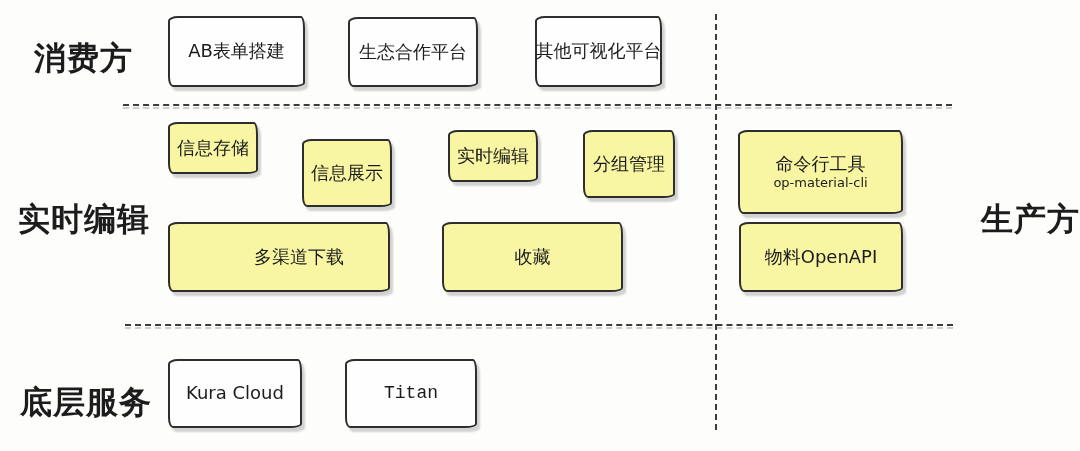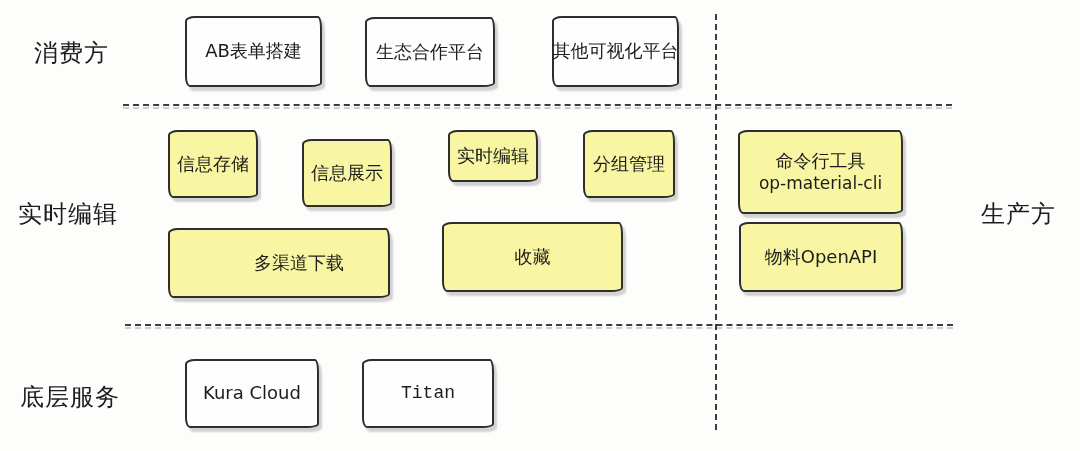--- a/index.html
+++ b/index.html
@@ -10,45 +10,45 @@
   .canvas {
     position: relative;
     width: 1080px;
     height: 451px;
     background: var(--canvas-bg, #fdfdfc);
     font-family: "DejaVu Sans", "Liberation Sans", sans-serif;
     overflow: hidden;
   }
   .row-label {
     position: absolute;
-    font-size: 24px;
-    font-weight: normal;
+    font-size: 32px;
+    font-weight: bold;
     color: var(--text, #161616);
     letter-spacing: 1px;
     white-space: nowrap;
   }
   .box {
     position: absolute;
     display: flex;
     flex-direction: column;
     align-items: center;
     justify-content: center;
     text-align: center;
     border: 2px solid var(--border, #2e2e2e);
     color: var(--text, #1c1c1c);
     font-size: 18px;
     line-height: 1.25;
     box-shadow: 3px 4px 2px rgba(130,130,130,0.35);
     border-radius: 10px 4px 12px 5px / 5px 12px 4px 10px;
     box-sizing: border-box;
     white-space: nowrap;
   }
-  .box.white  { background: var(--white-box, #fefefe); margin-left: 17px; }
+  .box.white  { background: var(--white-box, #fefefe); }
   .box.yellow { background: var(--yellow-box, #f8f6a2); }
-  .box .sub { font-size: 17px; }
+  .box .sub { font-size: 13px; }
   .hline {
     position: absolute;
     height: 5px;
     border-top: 2px dashed var(--dash-line, #3c3c3c);
   }
   .hline::after {
     content: "";
     display: block;
     margin-top: 1px;
     border-top: 2px dashed var(--dash-shadow, #cdcdcd);
@@ -70,30 +70,30 @@
   <div class="row-label" style="left:981px; top:198px;">生产方</div>
 
   <div class="hline" style="left:123px; top:104px; width:829px;"></div>
   <div class="hline" style="left:125px; top:324px; width:828px;"></div>
   <div class="vline" style="left:715px; top:14px; height:416px;"></div>
 
   <div class="box white" style="left:168px; top:16px; width:137px; height:71px;">AB表单搭建</div>
   <div class="box white" style="left:348px; top:17px; width:130px; height:70px;">生态合作平台</div>
   <div class="box white" style="left:535px; top:16px; width:127px; height:71px;">其他可视化平台</div>
 
-  <div class="box yellow" style="left:168px; top:130px; width:90px; height:68px;">信息存储</div>
+  <div class="box yellow" style="left:168px; top:122px; width:90px; height:52px;">信息存储</div>
   <div class="box yellow" style="left:302px; top:130px; width:90px; height:68px;margin-top:9px;">信息展示</div>
   <div class="box yellow" style="left:448px; top:130px; width:90px; height:52px;">实时编辑</div>
   <div class="box yellow" style="left:583px; top:130px; width:92px; height:68px;">分组管理</div>
 
   <div class="box yellow" style="left:738px; top:130px; width:165px; height:84px;">
     <span>命令行工具</span>
     <span class="sub">op-material-cli</span>
   </div>
 
-  <div class="box yellow" style="left:168px; top:228px; width:222px; height:70px;padding-left:40px;">多渠道下载</div>
+  <div class="box yellow" style="left:168px; top:222px; width:222px; height:70px;padding-left:40px;">多渠道下载</div>
   <div class="box yellow" style="left:442px; top:222px; width:181px; height:70px;">收藏</div>
   <div class="box white" style="left:168px; top:359px; width:134px; height:69px;">Kura Cloud</div>
 
   <div class="box yellow" style="left:739px; top:222px; width:164px; height:70px;">物料OpenAPI</div>
   <div class="box white" style="left:345px; top:359px; width:132px; height:69px;font-family:Liberation Mono, monospace;">Titan</div>
 
 </div>
 
 </body></html>

